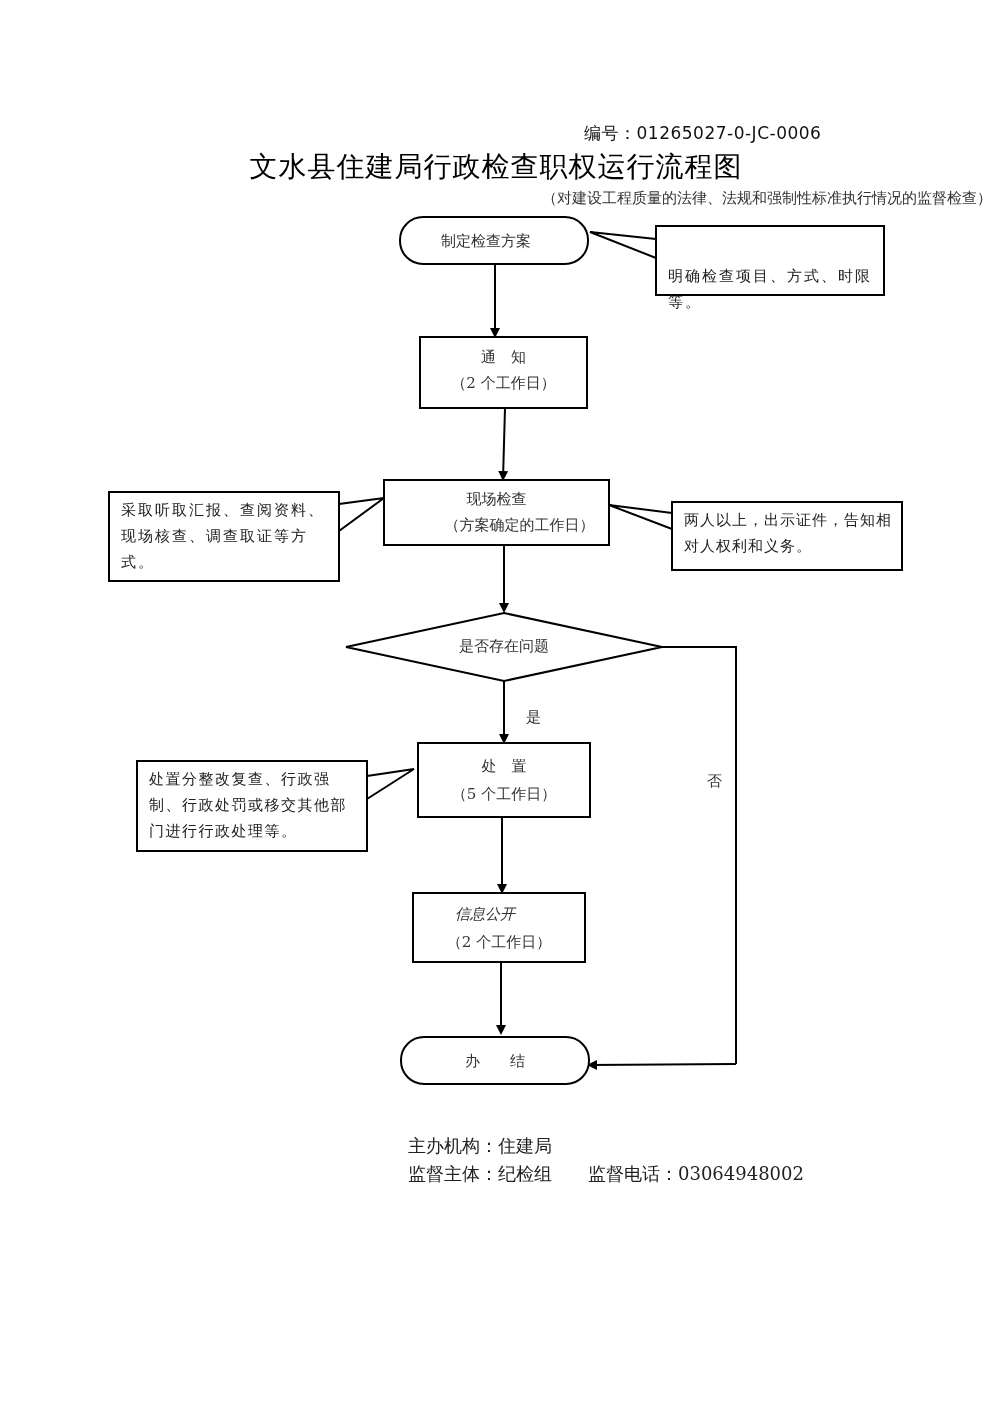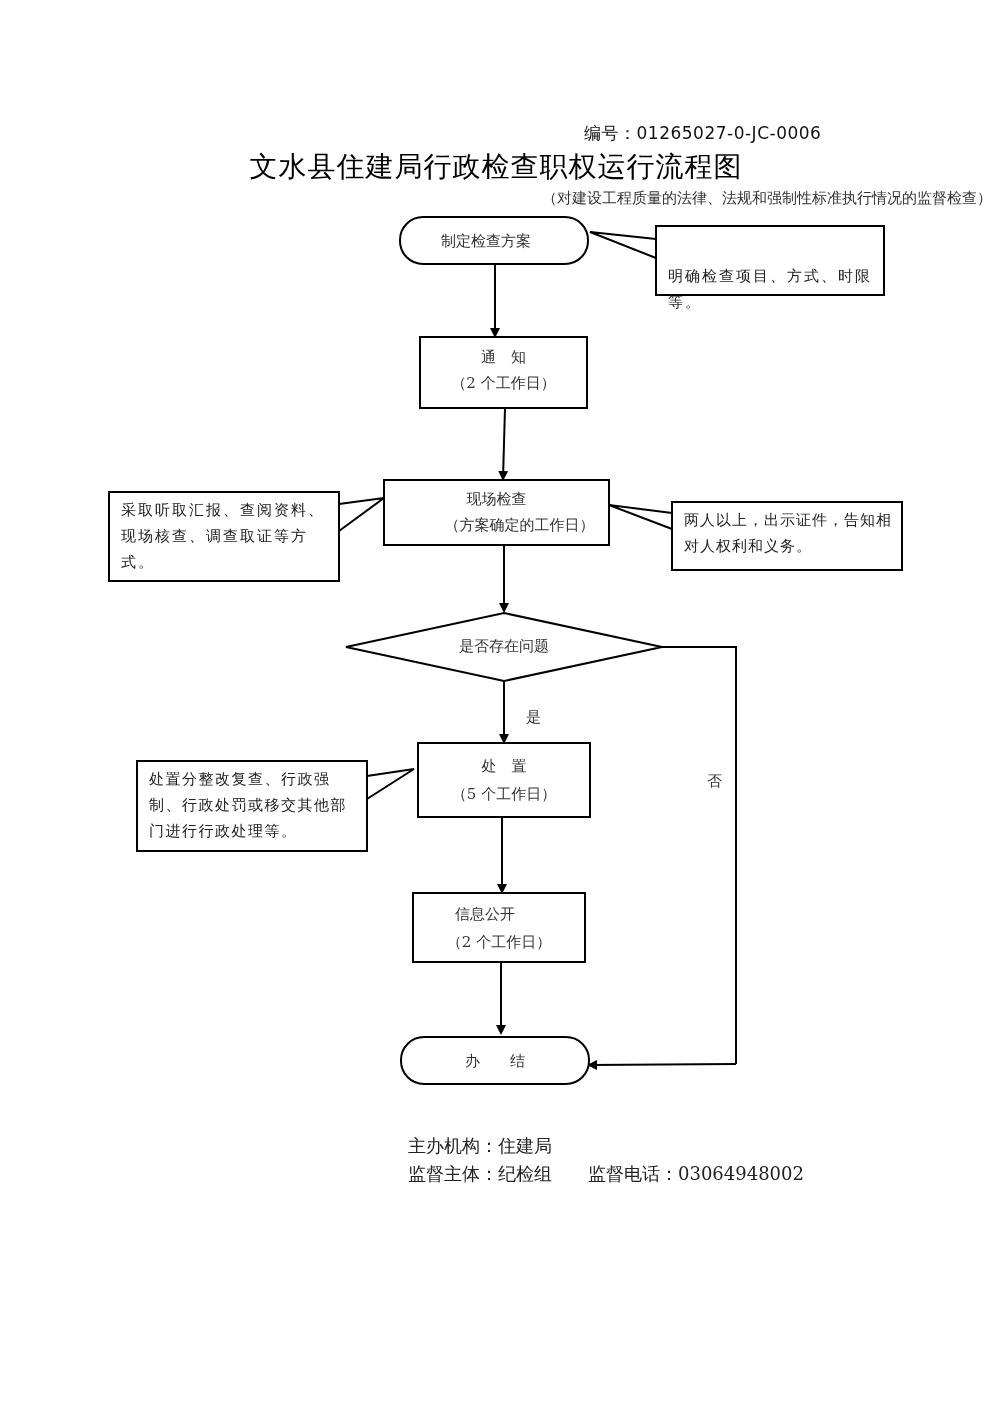--- a/index.html
+++ b/index.html
@@ -89,20 +89,20 @@
 <div class="abs serif node-text" style="left:346px; top:633px; width:316px;">是否存在问题</div>
 
 <div class="abs serif label-text" style="left:526px; top:708px;">是</div>
 <div class="abs serif label-text" style="left:707px; top:772px;">否</div>
 
 <div class="abs serif node-text" style="left:418px; top:753px; width:172px;">处　置</div>
 <div class="abs serif node-text" style="left:418px; top:781px; width:172px;">（5 个工作日）</div>
 
 <div class="abs serif note-text" style="left:149px; top:766px; width:212px; letter-spacing:1.5px;">处置分整改复查、行政强制、行政处罚或移交其他部门进行行政处理等。</div>
 
-<div class="abs serif node-text" style="left:413px; top:901px; width:144px;">信息公开</div>
+<div class="abs serif node-text" style="left:413px; top:901px; width:144px;font-style:italic;">信息公开</div>
 <div class="abs serif node-text" style="left:413px; top:929px; width:172px;">（2 个工作日）</div>
 
 <div class="abs serif node-text" style="left:401px; top:1048px; width:188px;">办　　结</div>
 
 <div class="abs serif footer" style="left:408px; top:1132px;">主办机构：住建局</div>
 <div class="abs serif footer" style="left:408px; top:1160px;">监督主体：纪检组</div>
 <div class="abs serif footer" style="left:588px; top:1160px;">监督电话：03064948002</div>
 
 </body></html>

